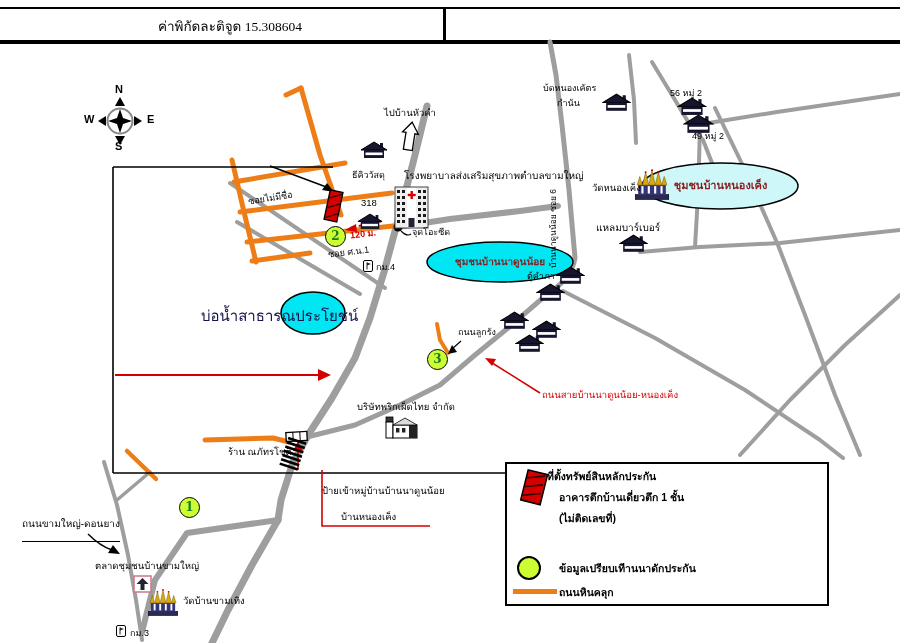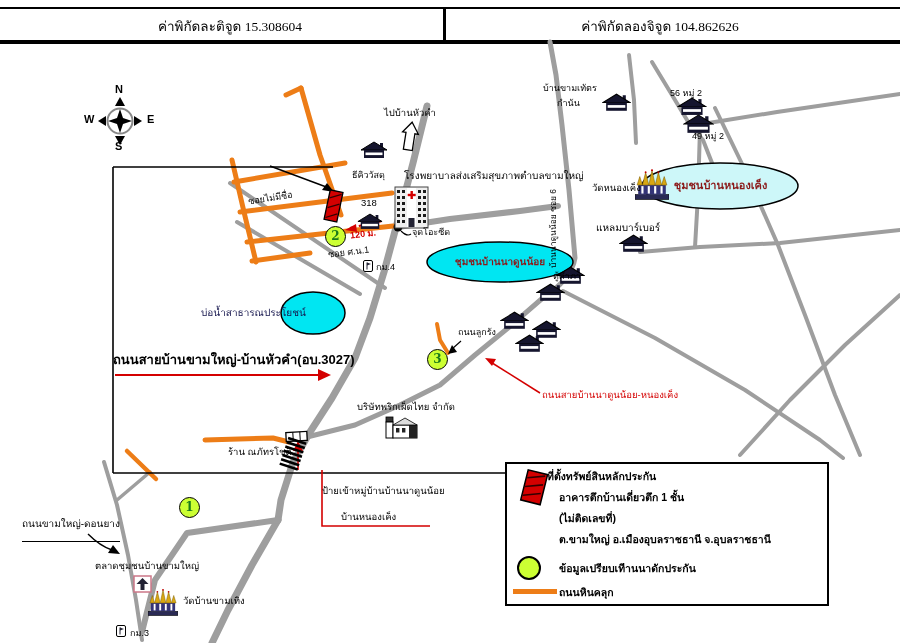--- a/index.html
+++ b/index.html
@@ -29,21 +29,20 @@
   .compass-letter{position:absolute;font-size:11px;color:#000;font-weight:bold;}
 </style>
 </head>
 <body>
 
 <div id="canvas">
 
   <div id="header-topline"></div>
   <div class="hdr" style="left:120px;width:220px;text-align:center;">ค่าพิกัดละติจูด 15.308604</div>
   <div id="header-divider"></div>
-  <div class="hdr" style="left:545px;width:230px;text-align:center;">ค่าพิกัดลองจิจูด 104.862626</div>
   <div id="header-bottomline"></div>
 
   <svg width="900" height="643">
     <defs>
       <symbol id="house" viewBox="0 0 28 18">
         <rect x="20" y="2" width="3" height="6" fill="#15152e"></rect>
         <polygon points="1,9 14,1 27,9" fill="#15152e" stroke="#000" stroke-width="1"></polygon>
         <rect x="4" y="9" width="20" height="8" fill="#15152e"></rect>
         <rect x="5.5" y="11.5" width="17" height="2.6" fill="#ffffff"></rect>
       </symbol>
@@ -251,33 +250,32 @@
   <span class="lbl" style="left:384px;top:108px;">ไปบ้านหัวคำ</span>
   <span class="lbl" style="left:352px;top:127px;font-size:9px;margin-top:43px;">ธีคิววัสดุ</span>
   <span class="lbl" style="left:404px;top:170px;font-size:10px;">โรงพยาบาลส่งเสริมสุขภาพตำบลขามใหญ่</span>
   <span class="lbl" style="left:361px;top:198px;">318</span>
   <span class="lbl" style="left:412px;top:227px;font-size:9px;">จุดโอะซีด</span>
   <span class="lbl" style="left:248px;top:193px;font-size:9px;transform:rotate(-9deg);">ซอยไม่มีชื่อ</span>
   <span class="lbl red bold" style="left:350px;top:229px;font-size:9px;transform:rotate(-7deg);">120 ม.</span>
   <span class="lbl" style="left:328px;top:247px;font-size:9px;transform:rotate(-7deg);">ซอย ศ.น.1</span>
   <span class="lbl" style="left:376px;top:262px;font-size:9px;">กม.4</span>
   <span class="lbl" style="left:130px;top:628px;font-size:9px;">กม.3</span>
-  <span class="lbl" style="left:543px;top:83px;font-size:9px;">บ้านขามเทัตร</span>
+  <span class="lbl" style="left:543px;top:83px;font-size:9px;">บ้ดหนองเคัตร</span>
   <span class="lbl" style="left:557px;top:98px;font-size:9px;">กำนัน</span>
   <span class="lbl" style="left:670px;top:88px;font-size:9px;">56 หมู่ 2</span>
   <span class="lbl" style="left:692px;top:131px;font-size:9px;">49 หมู่ 2</span>
   <span class="lbl maroon center" style="left:648px;top:179px;width:145px;font-size:11px;">ชุมชนบ้านหนองเค็ง</span>
   <span class="lbl" style="left:592px;top:183px;">วัดหนองเค็ง</span>
   <span class="lbl" style="left:596px;top:222px;font-size:10px;">แหลมบาร์เบอร์</span>
   <span class="lbl maroon center" style="left:430px;top:256px;width:140px;font-size:10px;">ชุมชนบ้านนาดูนน้อย</span>
   <span class="lbl" style="left:549px;top:268px;font-size:8.5px;transform:rotate(-90deg);transform-origin:0 0;">บ้านนาดูนน้อย ซอย 6</span>
-  <span class="lbl" style="left:527px;top:271px;font-size:9px;margin-left:26px;">ตู้คำภา</span>
+  <span class="lbl" style="left:527px;top:271px;font-size:9px;">ตู้คำภา</span>
   <span class="lbl" style="left:458px;top:327px;font-size:9px;">ถนนลูกรัง</span>
-  <span class="lbl navy" style="left:201px;top:307px;font-size:10px;">บ่อน้ำสาธารณประโยชน์</span>
-  <span class="lbl bold" style="left:113px;top:353px;font-size:13px;">ถนนสายบ้านขามใหญ่-บ้านหัวคำ(อบ.3027)</span>
+  <span class="lbl navy" style="left:201px;top:307px;font-size:15px;">บ่อน้ำสาธารณประโยชน์</span>
   <span class="lbl red" style="left:542px;top:390px;">ถนนสายบ้านนาดูนน้อย-หนองเค็ง</span>
   <span class="lbl" style="left:357px;top:402px;">บริษัทพริกเผ็ดไทย จำกัด</span>
   <span class="lbl" style="left:228px;top:447px;">ร้าน ณภัทรโชติ</span>
   <span class="lbl" style="left:322px;top:486px;">ป้ายเข้าหมู่บ้านบ้านนาดูนน้อย</span>
   <span class="lbl" style="left:341px;top:512px;">บ้านหนองเค็ง</span>
   <span class="lbl" style="left:22px;top:518px;font-size:10px;border-bottom:1.5px solid #000;padding-bottom:11px;">ถนนขามใหญ่-ดอนยาง</span>
   <span class="lbl" style="left:95px;top:561px;">ตลาดชุมชนบ้านขามใหญ่</span>
   <span class="lbl" style="left:183px;top:596px;">วัดบ้านขามเทิง</span>
 
   <div class="circle-badge" style="left:179px;top:497px;">1</div>
@@ -289,20 +287,19 @@
       <g transform="rotate(14 22 20)">
         <rect x="11" y="4" width="20" height="31" fill="#D40000" stroke="#000" stroke-width="1.5"></rect>
         <line x1="12" y1="12" x2="29" y2="6" stroke="#300" stroke-width="1.6"></line>
         <line x1="12" y1="21" x2="29" y2="15" stroke="#300" stroke-width="1.6"></line>
         <line x1="12" y1="30" x2="29" y2="24" stroke="#300" stroke-width="1.6"></line>
       </g>
     </svg>
     <span class="legend-text" style="left:40px;top:4px;">ที่ตั้งทรัพย์สินหลักประกัน</span>
     <span class="legend-text" style="left:52px;top:25px;">อาคารตึกบ้านเดี่ยวตึก 1 ชั้น</span>
     <span class="legend-text" style="left:52px;top:46px;">(ไม่ติดเลขที่)</span>
-    <span class="legend-text" style="left:52px;top:67px;">ต.ขามใหญ่ อ.เมืองอุบลราชธานี จ.อุบลราชธานี</span>
     <div id="legend-circle"></div>
     <span class="legend-text" style="left:52px;top:96px;">ข้อมูลเปรียบเทีานนาดักประกัน</span>
     <div id="legend-orange-line"></div>
     <span class="legend-text" style="left:52px;top:120px;">ถนนหินคลุก</span>
   </div>
 
 </div>
 
 </body></html>

